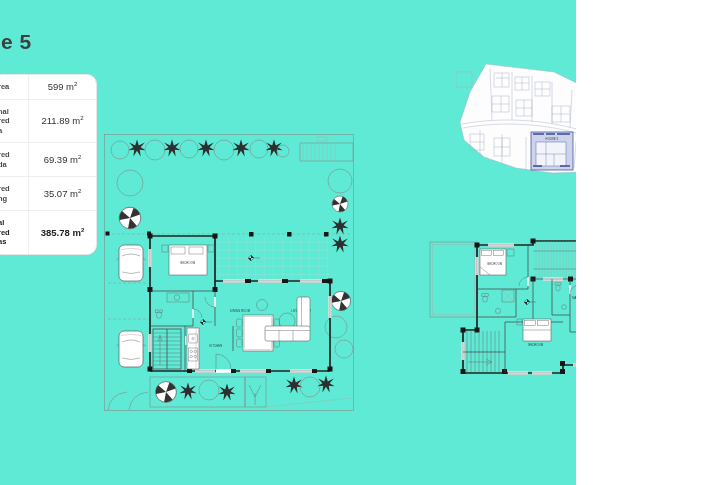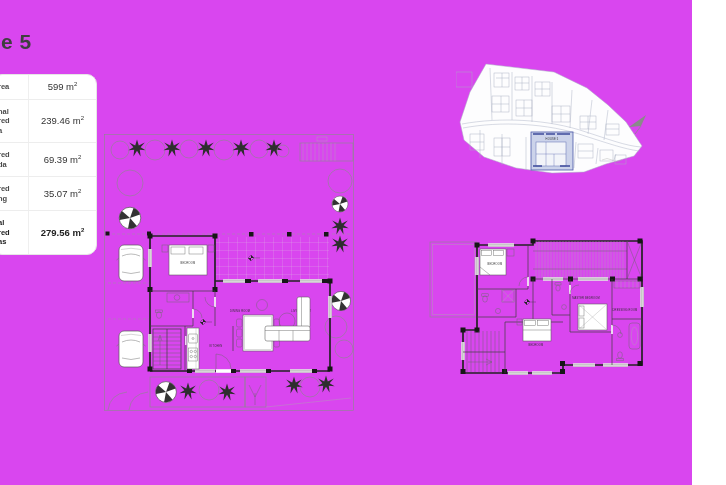--- a/index.html
+++ b/index.html
@@ -1,16 +1,16 @@
 <!DOCTYPE html>
 <html style="--highlight-fill: #ccd3ea; --highlight-stroke: #4a57a8; --plan-line: #3a3a3a; --site-line: #a8aec2;"><head>
 <meta charset="utf-8">
 <style>
   html,body{margin:0;padding:0;background:#fff;}
-  .page{position:relative;width:692px;height:485px;background:#d946ef;overflow:hidden;
+  .page{position:relative;width:576px;height:485px;background:#5eead4;overflow:hidden;
         font-family:"Liberation Sans",sans-serif;color:#3a3a3a;}
   
   .title-frag{position:absolute;left:1px;top:30px;font-size:21px;font-weight:700;
               color:#3f3f3f;letter-spacing:.5px;}
   
   .area-table{position:absolute;left:-8px;top:74px;width:103px;background:#fff;
               border:1px solid #e6e6e6;border-radius:10px;overflow:hidden;}
   .area-row{display:flex;align-items:center;border-top:1px solid #ededed;}
   .area-row:first-child{border-top:none;}
   .area-label{width:36px;box-sizing:border-box;padding:7px 3px 7px 5px;font-size:7.5px;
@@ -45,37 +45,37 @@
 
   <div class="area-table">
     <div class="area-row">
       <div class="area-label">rea</div>
       <div class="area-value"><span>599 m</span><span class="sup">2</span></div>
     </div>
     <div class="area-row">
       <div class="area-label">nal
 red
 a</div>
-      <div class="area-value"><span>239.46 m</span><span class="sup">2</span></div>
+      <div class="area-value"><span>211.89 m</span><span class="sup">2</span></div>
     </div>
     <div class="area-row">
       <div class="area-label">red
 da</div>
       <div class="area-value"><span>69.39 m</span><span class="sup">2</span></div>
     </div>
     <div class="area-row">
       <div class="area-label">red
 ng</div>
       <div class="area-value"><span>35.07 m</span><span class="sup">2</span></div>
     </div>
     <div class="area-row total">
       <div class="area-label">al
 red
 as</div>
-      <div class="area-value"><span>279.56 m</span><span class="sup">2</span></div>
+      <div class="area-value"><span>385.78 m</span><span class="sup">2</span></div>
     </div>
   </div>
 
   <svg width="0" height="0" style="position:absolute" aria-hidden="true">
     <defs>
       <g id="palm">
           <path d="M0,-8.5 L1.8,-2.6 L7.8,-5.4 L3.6,-0.8 L8.6,2.2 L2.8,1.8 L3.6,8.4 L0,2.8 L-3.6,8.4 L-2.8,1.8 L-8.6,2.2 L-3.6,-0.8 L-7.8,-5.4 L-1.8,-2.6 Z" fill="#2e2e2e"></path>
         </g>
       <g id="pin">
         <circle r="8" fill="#fff" stroke="#555" stroke-width="0.55"></circle>

